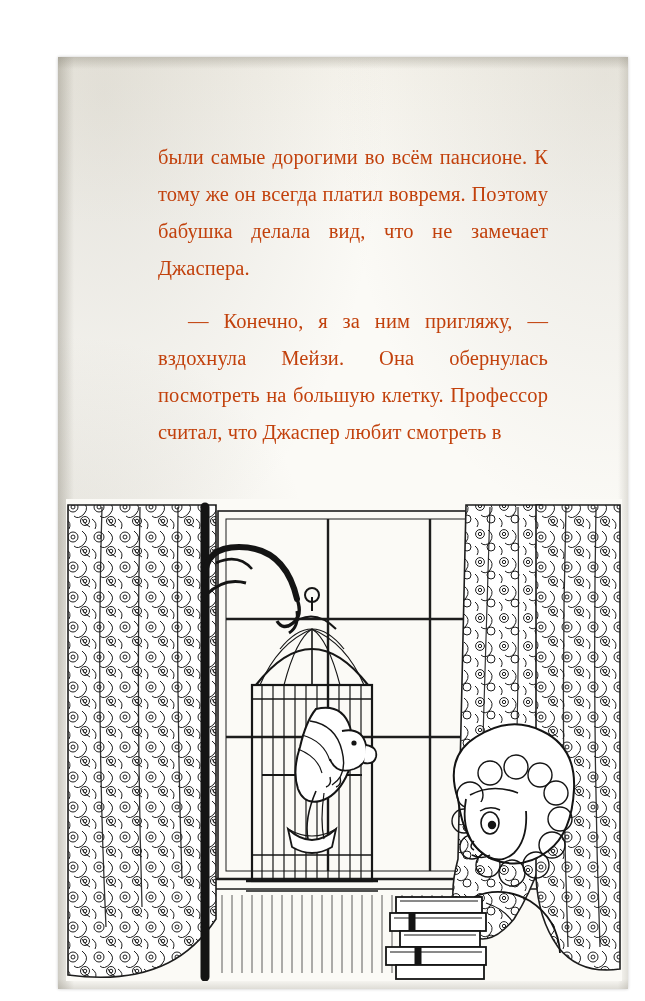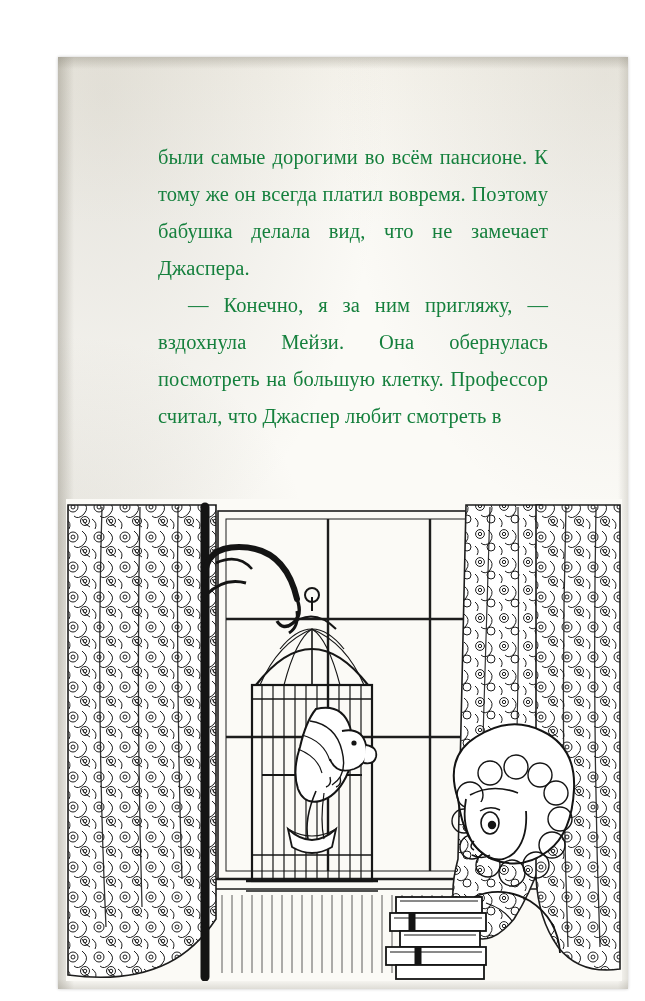--- a/index.html
+++ b/index.html
@@ -77,27 +77,27 @@
   .text-block {
     position: absolute;
     left: 100px;
     top: 82px;
     width: 390px;
   }
   .para {
     margin: 0;
     font-size: 20.5px;
     line-height: 37px;
-    color: #15803d;
+    color: #c2410c;
     text-align: justify;
     text-justify: inter-word;
     letter-spacing: 0.1px;
   }
   .para.indent { text-indent: 30px; }
-  .para + .para { margin-top: 0; }
+  .para + .para { margin-top: 16px; }
 
   
   .illustration {
     position: absolute;
     left: 8px;
     top: 442px;
     width: 556px;
     height: 482px;
     overflow: hidden;
   }

